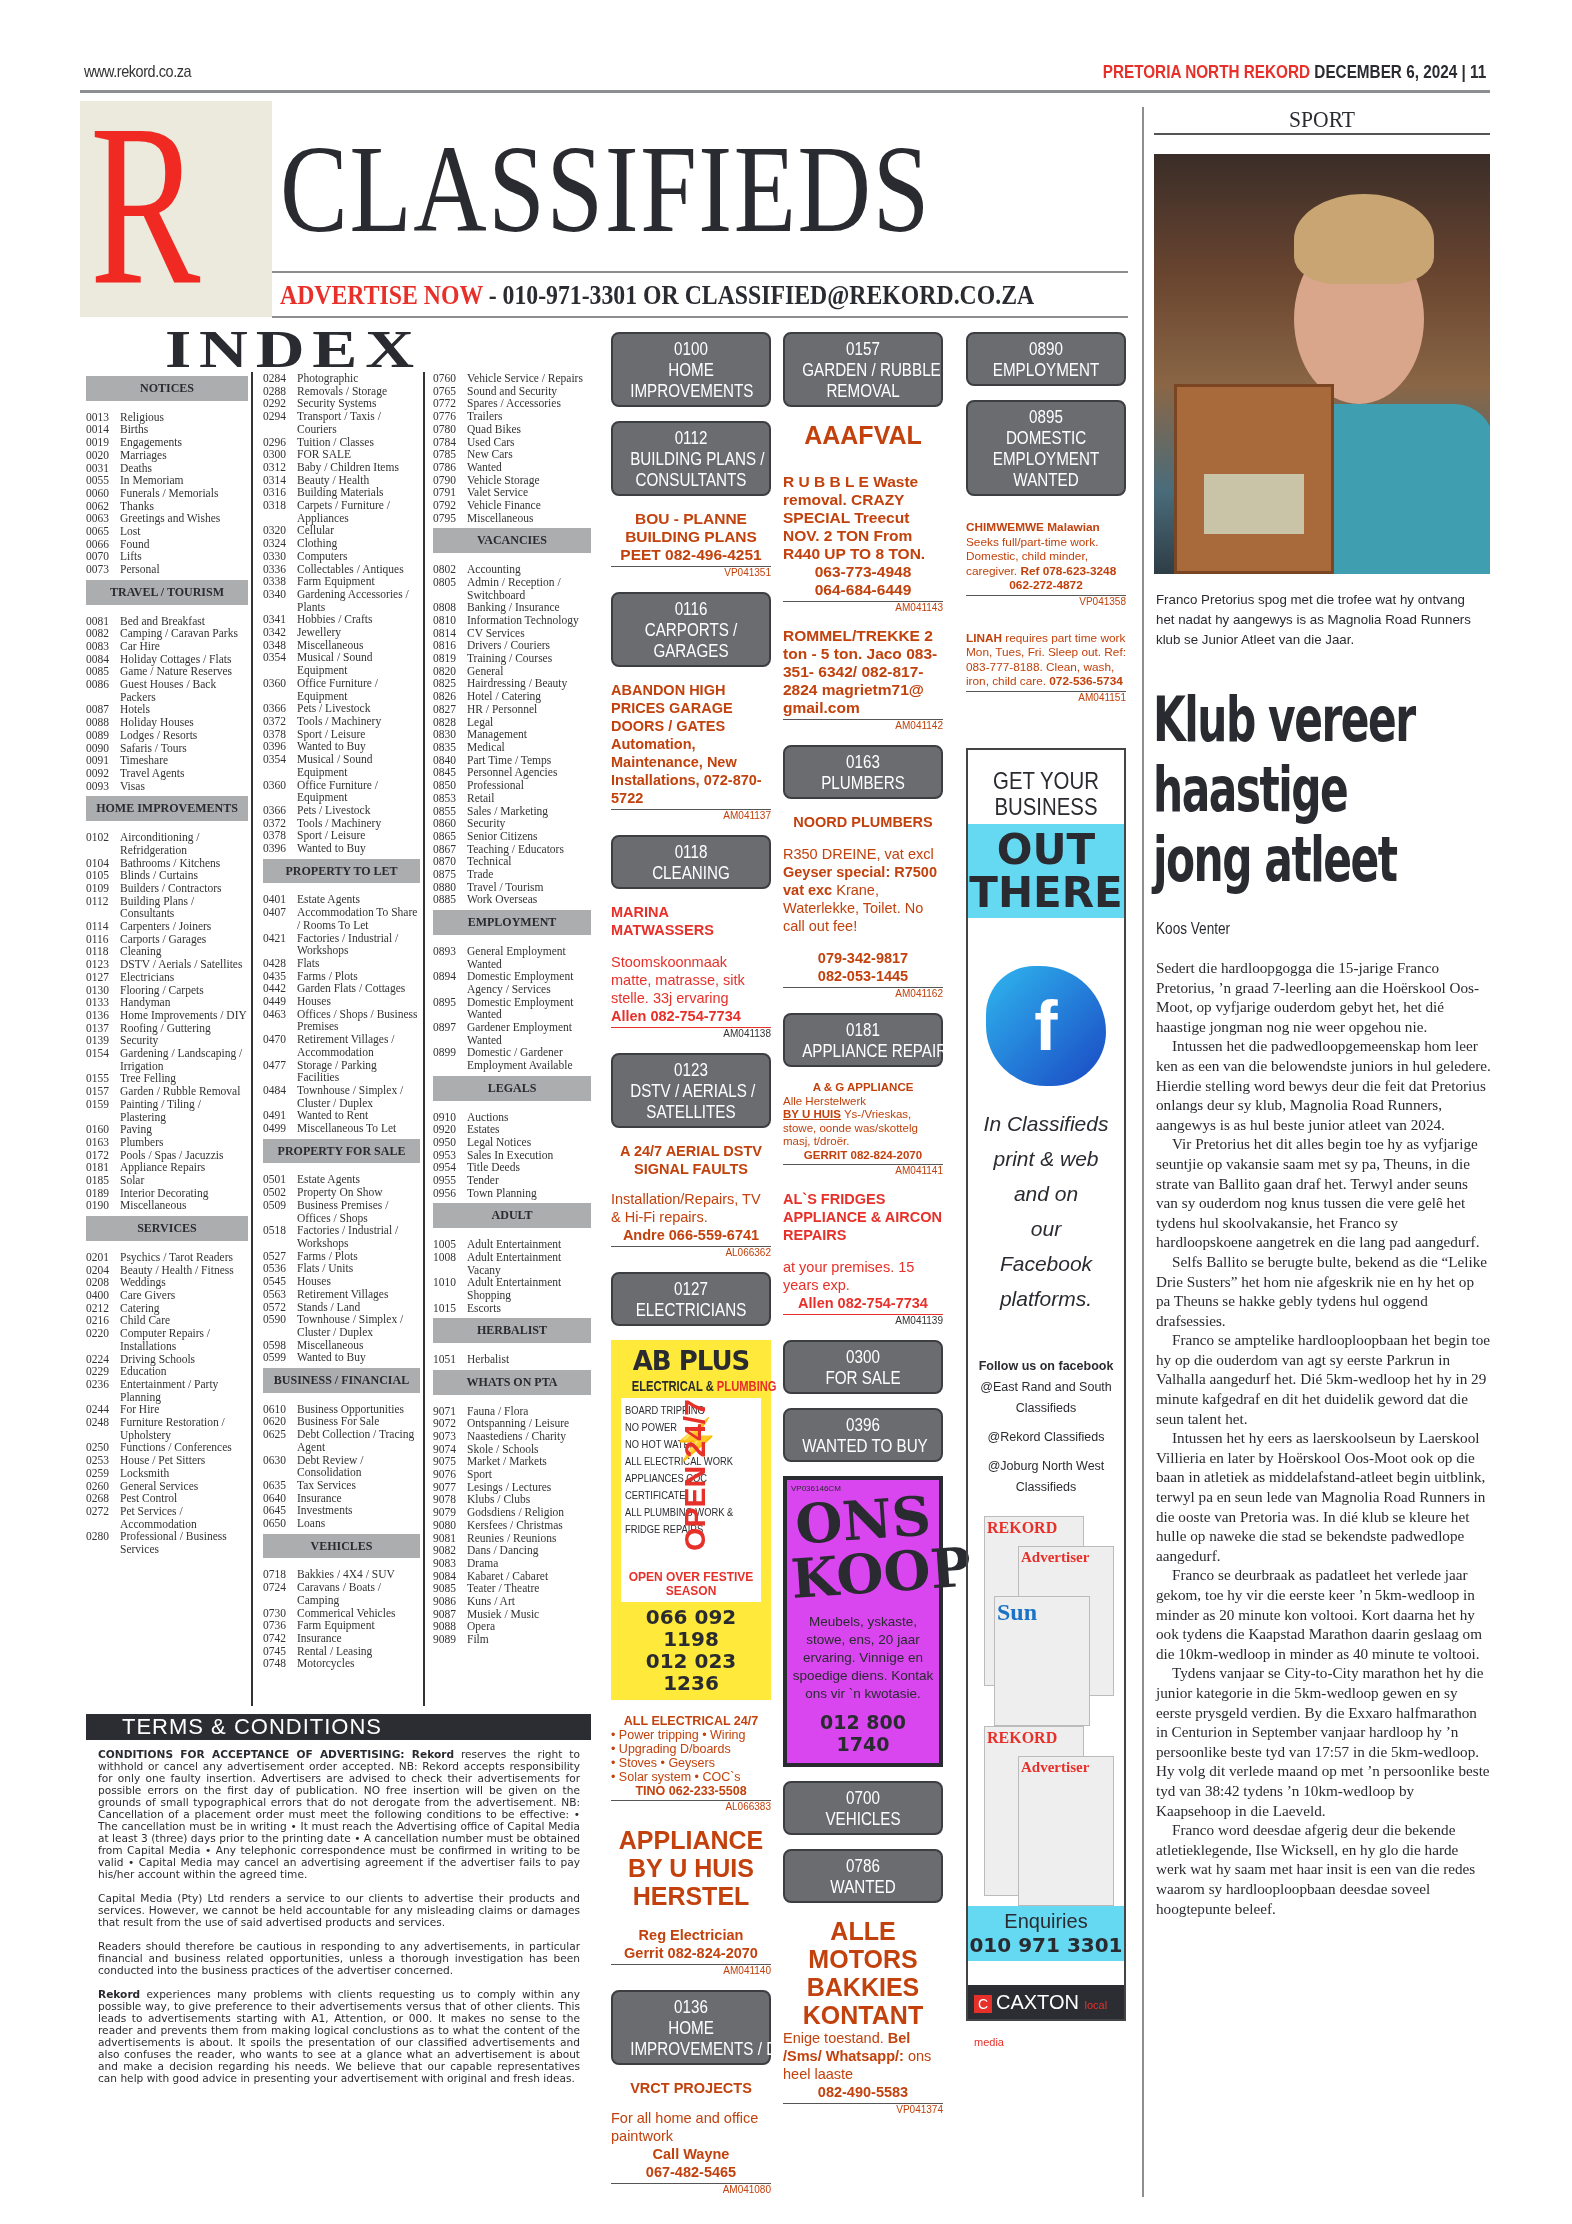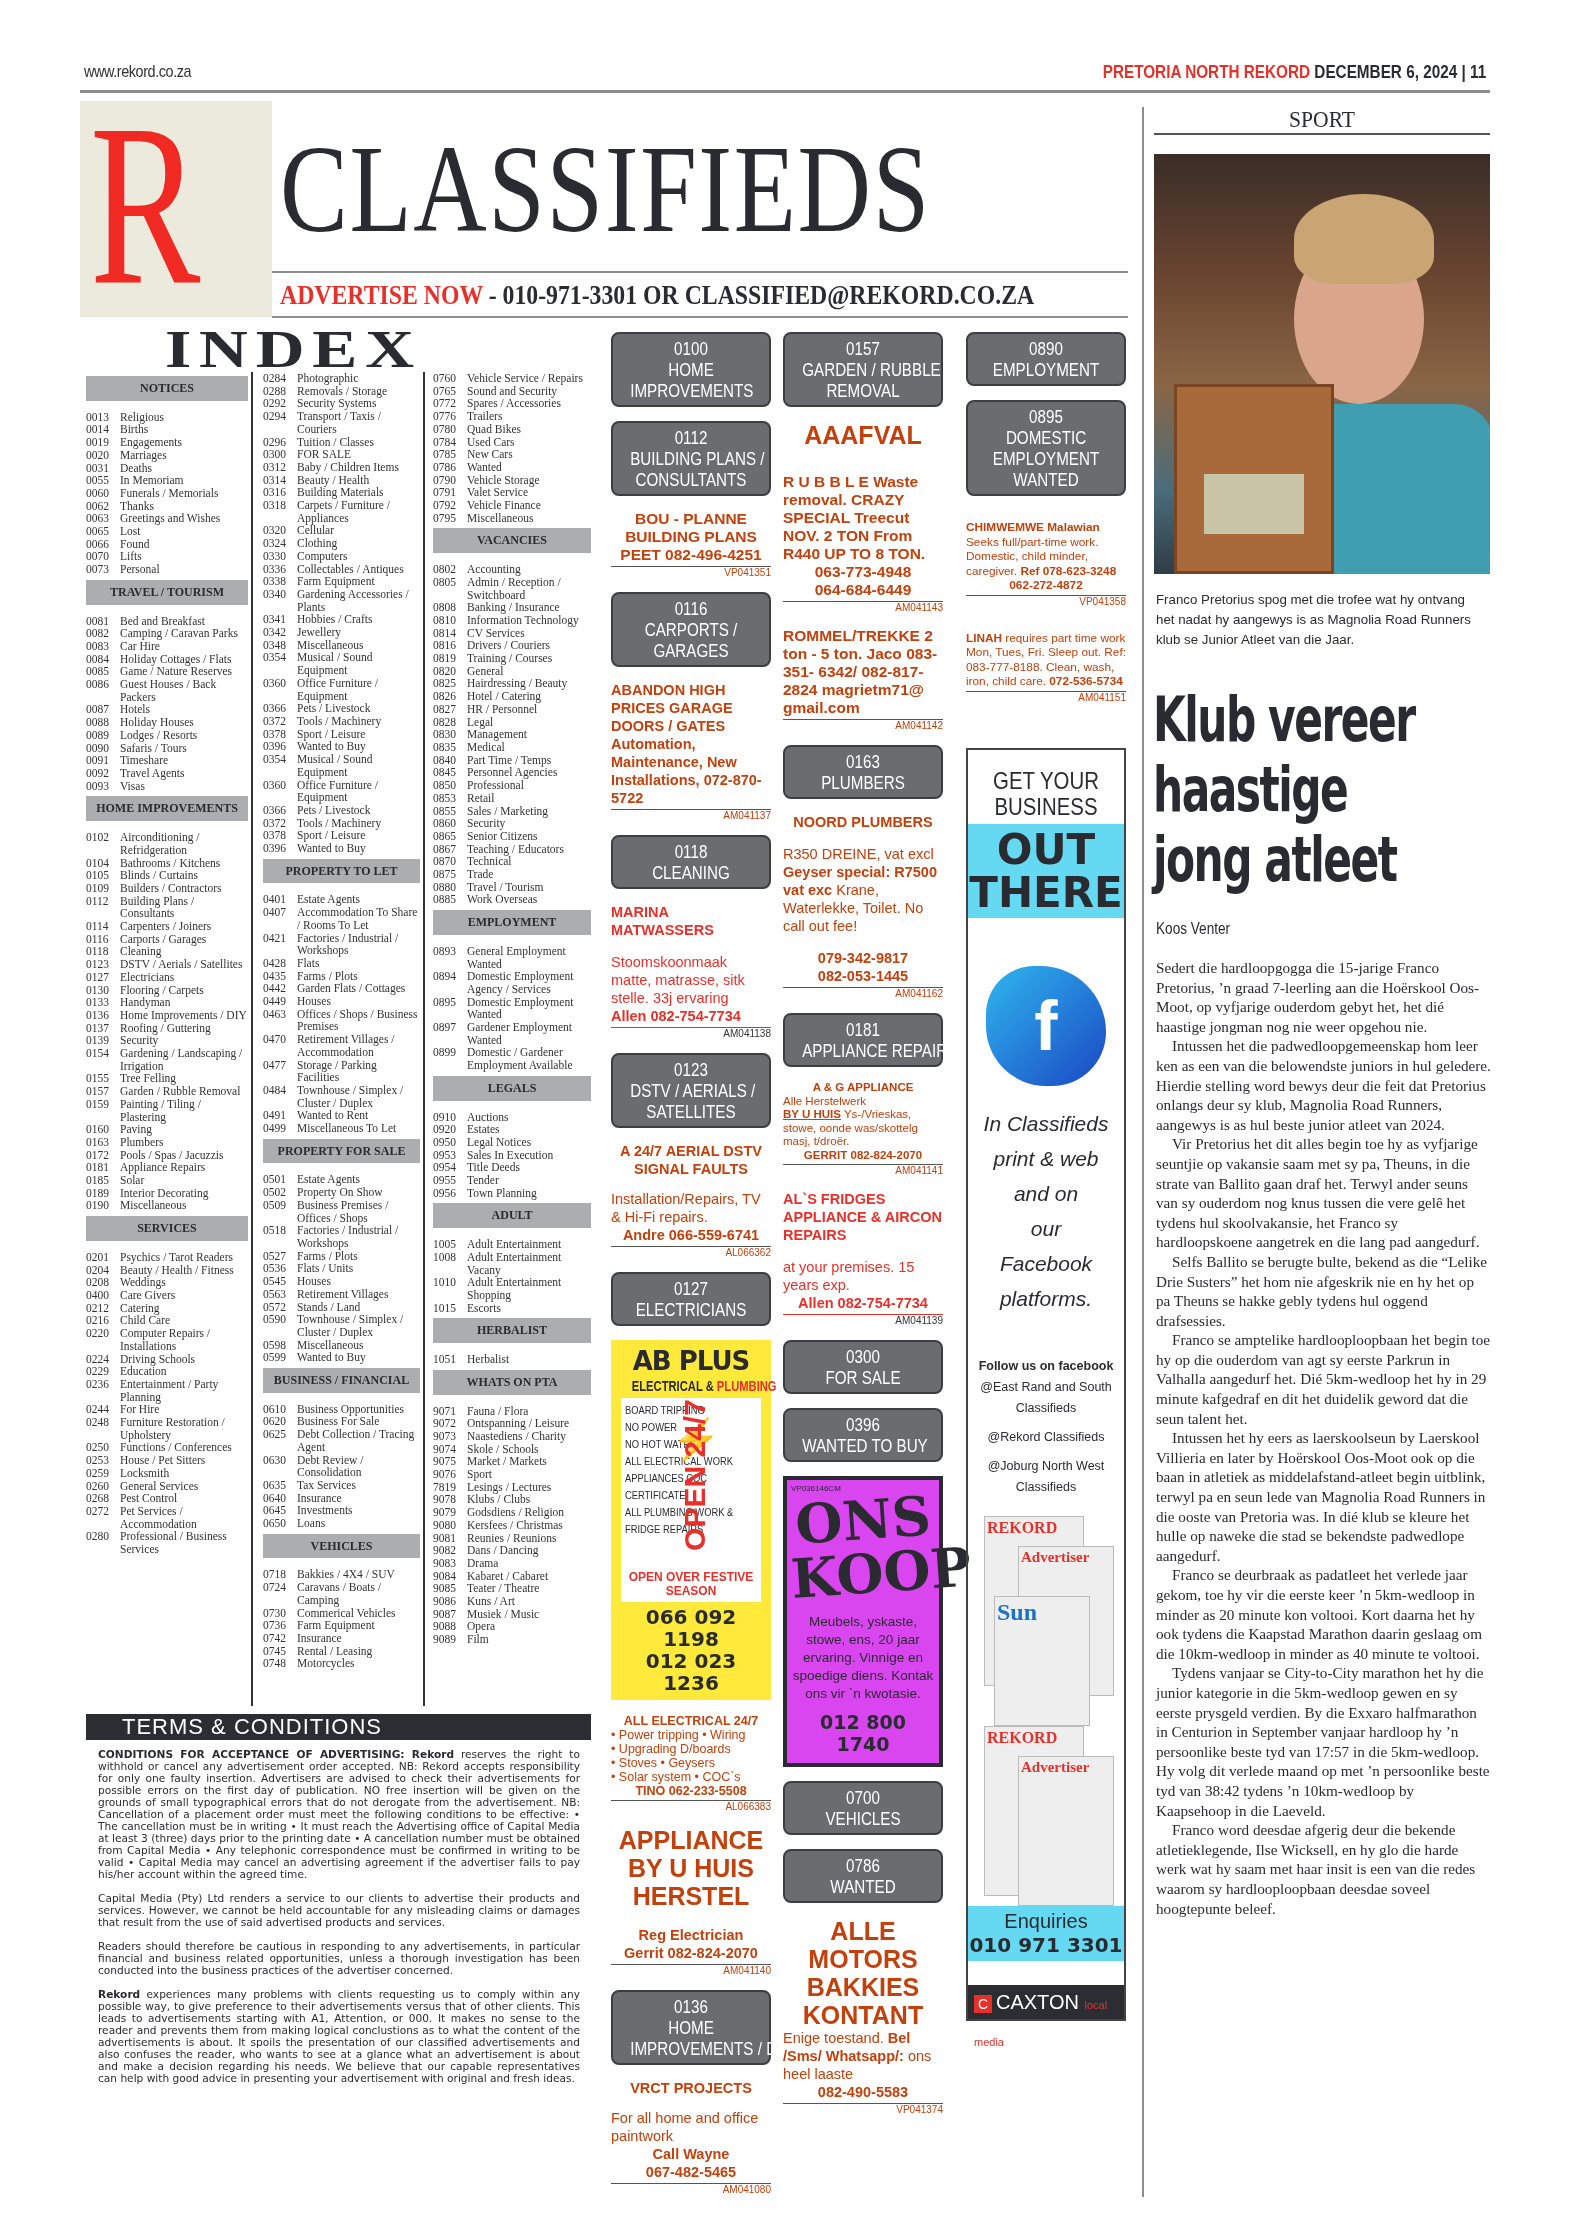--- a/index.html
+++ b/index.html
@@ -947,21 +947,21 @@
     </div>
     <div class="idx-row">
       <span class="idx-code">9075</span>
       <span class="idx-label">Market / Markets</span>
     </div>
     <div class="idx-row">
       <span class="idx-code">9076</span>
       <span class="idx-label">Sport</span>
     </div>
     <div class="idx-row">
-      <span class="idx-code">7819</span>
+      <span class="idx-code">9077</span>
       <span class="idx-label">Lesings / Lectures</span>
     </div>
     <div class="idx-row">
       <span class="idx-code">9078</span>
       <span class="idx-label">Klubs / Clubs</span>
     </div>
     <div class="idx-row">
       <span class="idx-code">9079</span>
       <span class="idx-label">Godsdiens / Religion</span>
     </div>

